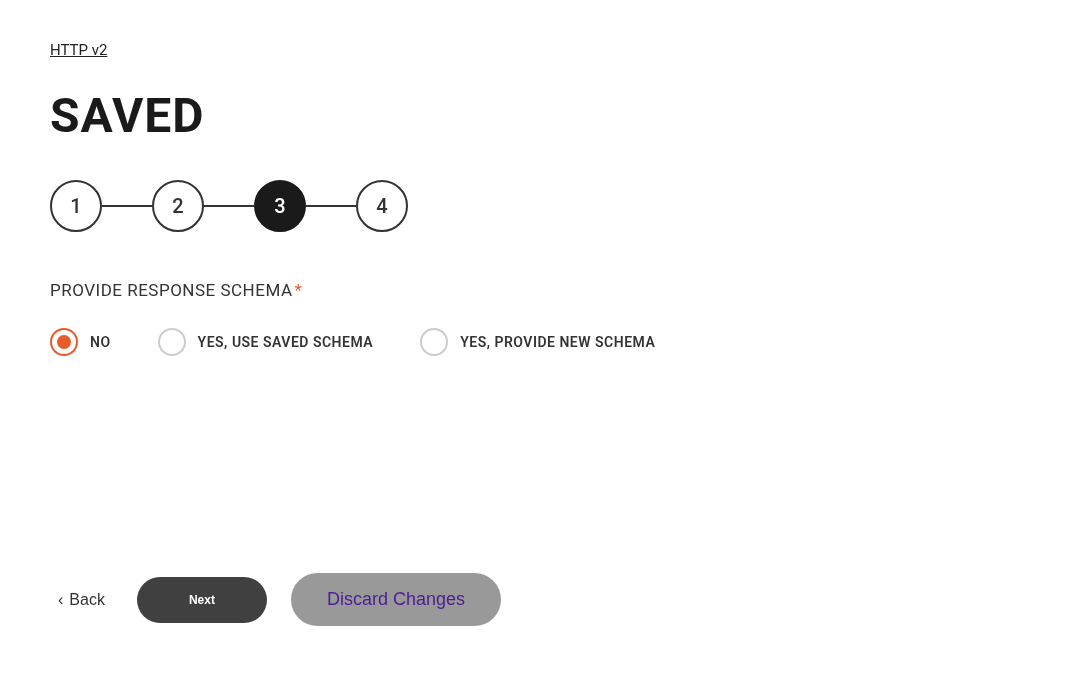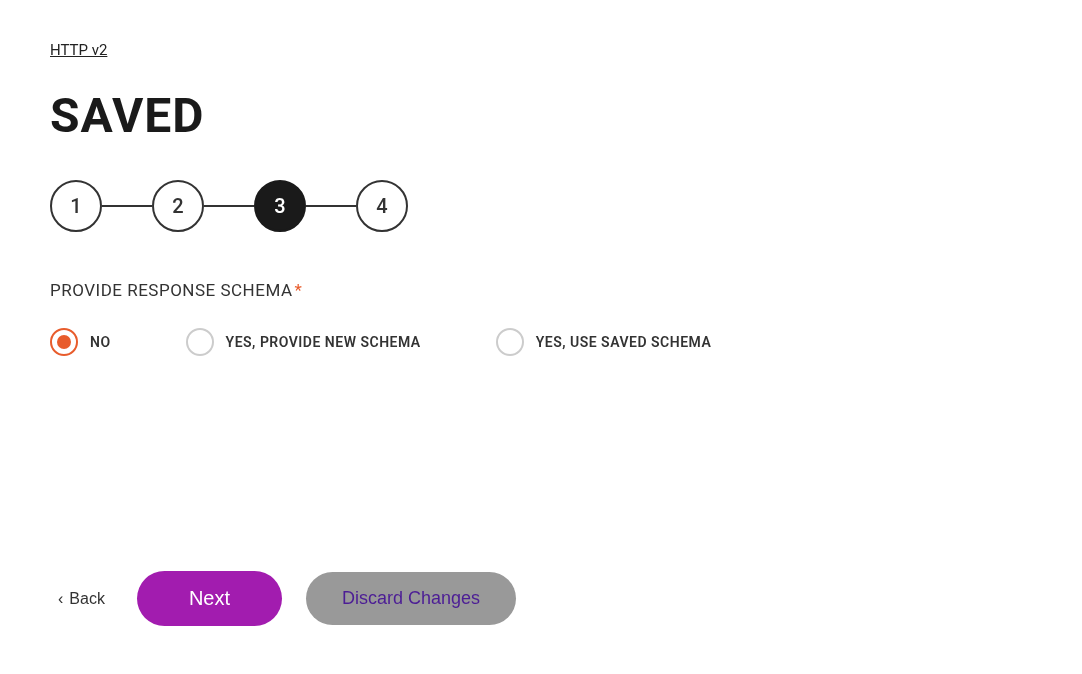--- a/index.html
+++ b/index.html
@@ -87,21 +87,21 @@
     }
 
     .required-star {
       color: #e85c2c;
       margin-left: 2px;
     }
 
     .radio-group {
       display: flex;
       align-items: center;
-      gap: 75px;
+      gap: 47px;
       margin-bottom: 60px;
     }
 
     .radio-option {
       display: flex;
       align-items: center;
       gap: 12px;
       cursor: pointer;
     }
 
@@ -153,27 +153,27 @@
       font-weight: 500;
       color: #333;
       cursor: pointer;
       display: flex;
       align-items: center;
       gap: 6px;
       padding: 4px 8px;
     }
 
     .next-button {
-      background: #a21caf;
+      background: #404040;
       color: #fff;
       border: none;
       border-radius: 30px;
       padding: 16px 52px;
-      font-size: 20px;
-      font-weight: 400;
+      font-size: 12px;
+      font-weight: 700;
       cursor: pointer;
     }
 
     .discard-button {
       background: #999;
       color: #4c1d95;
       border: none;
       border-radius: 30px;
       padding: 16px 36px;
       font-size: 18px;
@@ -212,25 +212,25 @@
     <span>PROVIDE RESPONSE SCHEMA</span><span class="required-star">*</span>
   </div>
 
   <div class="radio-group">
     <div class="radio-option">
       <div class="radio-circle selected"></div>
       <span class="radio-label">NO</span>
     </div>
     <div class="radio-option">
       <div class="radio-circle"></div>
-      <span class="radio-label">YES, PROVIDE NEW SCHEMA</span>
+      <span class="radio-label">YES, USE SAVED SCHEMA</span>
     </div>
     <div class="radio-option">
       <div class="radio-circle"></div>
-      <span class="radio-label">YES, USE SAVED SCHEMA</span>
+      <span class="radio-label">YES, PROVIDE NEW SCHEMA</span>
     </div>
   </div>
 
   <div class="actions-row">
     <button class="back-button">
       <span>‹</span>
       <span>Back</span>
     </button>
     <button class="next-button">Next</button>
     <button class="discard-button">Discard Changes</button>

